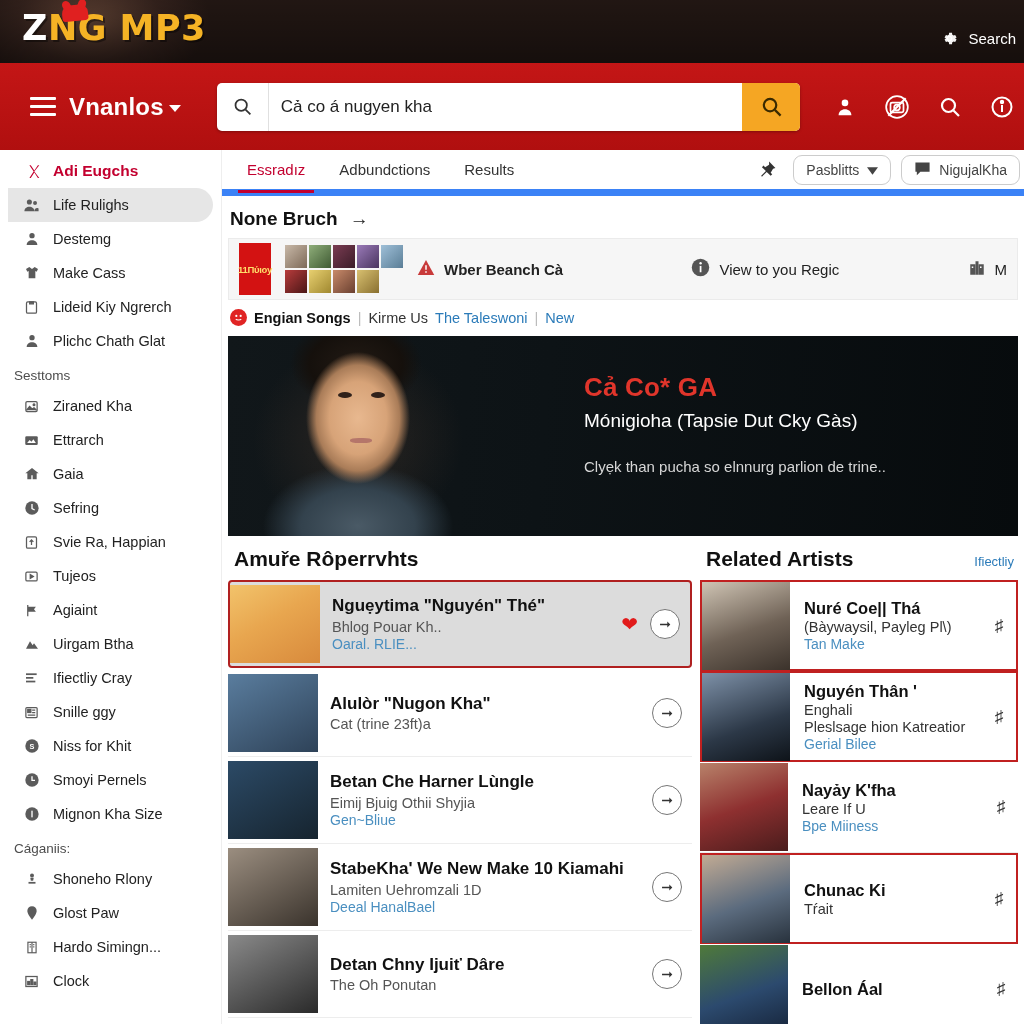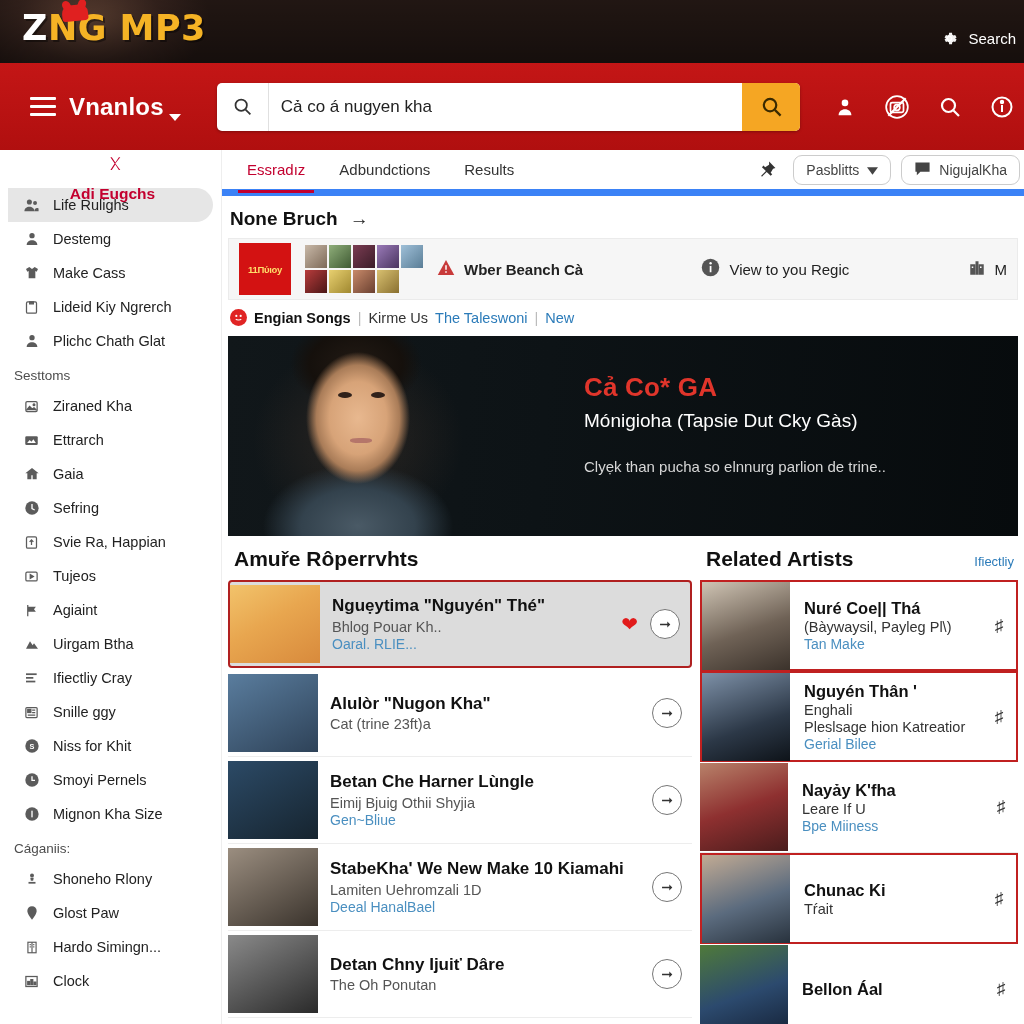--- a/index.html
+++ b/index.html
@@ -54,21 +54,21 @@
   
   .navbar{
     position:absolute; left:0; top:63px; width:1024px; height:87px;
     background:linear-gradient(180deg,#c41616,#b00f0f);
     display:flex; align-items:center; padding:0 10px;
   }
   .hamburger{ width:26px; height:20px; margin-left:20px; margin-right:13px; cursor:pointer;}
   .hamburger span{ display:block; height:3px; background:#fff; border-radius:1px; margin-bottom:5px;}
   .brand{
     color:#fff; font-size:24px; font-weight:bold; letter-spacing:.2px;
-    display:flex; align-items:flex-end; gap:5px; cursor:pointer;
+    display:flex; align-items:center; gap:5px; cursor:pointer;
   }
   .caret-d{
     width:0;height:0;border-left:6px solid transparent;border-right:6px solid transparent;
     border-top:7px solid #fff; margin-top:4px;
   }
   .searchwrap{
     margin-left:36px; width:585px; height:48px; display:flex;
     background:#fff; border-radius:5px; overflow:hidden;
     box-shadow:0 1px 3px rgba(0,0,0,.3);
   }
@@ -92,21 +92,21 @@
     position:absolute; left:0; top:150px; width:222px; height:874px;
     background:#fff; overflow:hidden; padding-top:4px;
     border-right:1px solid #eee;
   }
   .side-item{
     display:flex; align-items:center; gap:12px; height:34px;
     padding:0 10px 0 14px; margin:0 8px; border-radius:0 17px 17px 0;
     font-size:14.5px; color:#222; cursor:pointer; white-space:nowrap;
   }
   .side-item.active{ background:#e6e6e6; }
-  .side-item.accent{ color:#c3002f; font-weight:bold; font-size:15.5px;flex-direction:column; }
+  .side-item.accent{ color:#c3002f; font-weight:bold; font-size:15.5px; }
   .side-ico{
     width:19px; height:19px; flex:none; display:flex; align-items:center; justify-content:center;
     color:#5b5b5b;
   }
   .side-item.accent .side-ico{ color:#c3002f; }
   .side-head{
     font-size:13.5px; color:#4d4d4d; padding:10px 0 6px 14px; font-weight:normal;
   }
 
   
@@ -138,21 +138,21 @@
     font-size:19px; font-weight:bold; color:#111; display:flex; align-items:center; gap:12px;
     padding:12px 0 8px 8px;
   }
   .arrow-r{ font-size:19px; color:#222; }
 
   .promo{
     margin:0 6px; height:62px; background:#f6f6f6; border:1px solid #ebebeb;
     display:flex; align-items:center; gap:14px; padding:0 10px;
   }
   .promo-badge{
-    width:52px;height:52px;background:#d31212;color:#ffdf6b;font-size:9.5px;font-weight:bold;
+    width:32px;height:52px;background:#d31212;color:#ffdf6b;font-size:9.5px;font-weight:bold;
     display:flex;align-items:center;justify-content:center; flex:none; letter-spacing:-.3px;
   }
   .thumbgrid{ display:grid; grid-template-columns:repeat(5,22px); grid-auto-rows:23px; gap:2px; flex:none;}
   .tg{ width:22px;height:23px; background-size:cover; }
   .promo-item{ display:flex; align-items:center; gap:9px; font-size:15px; color:#222; white-space:nowrap;}
   .promo-item.bold{ font-weight:bold; }
   .promo-sep{ flex:1; }
 
   .linkrow{
     display:flex; align-items:center; gap:7px; padding:9px 8px 10px 8px; font-size:14.5px;

